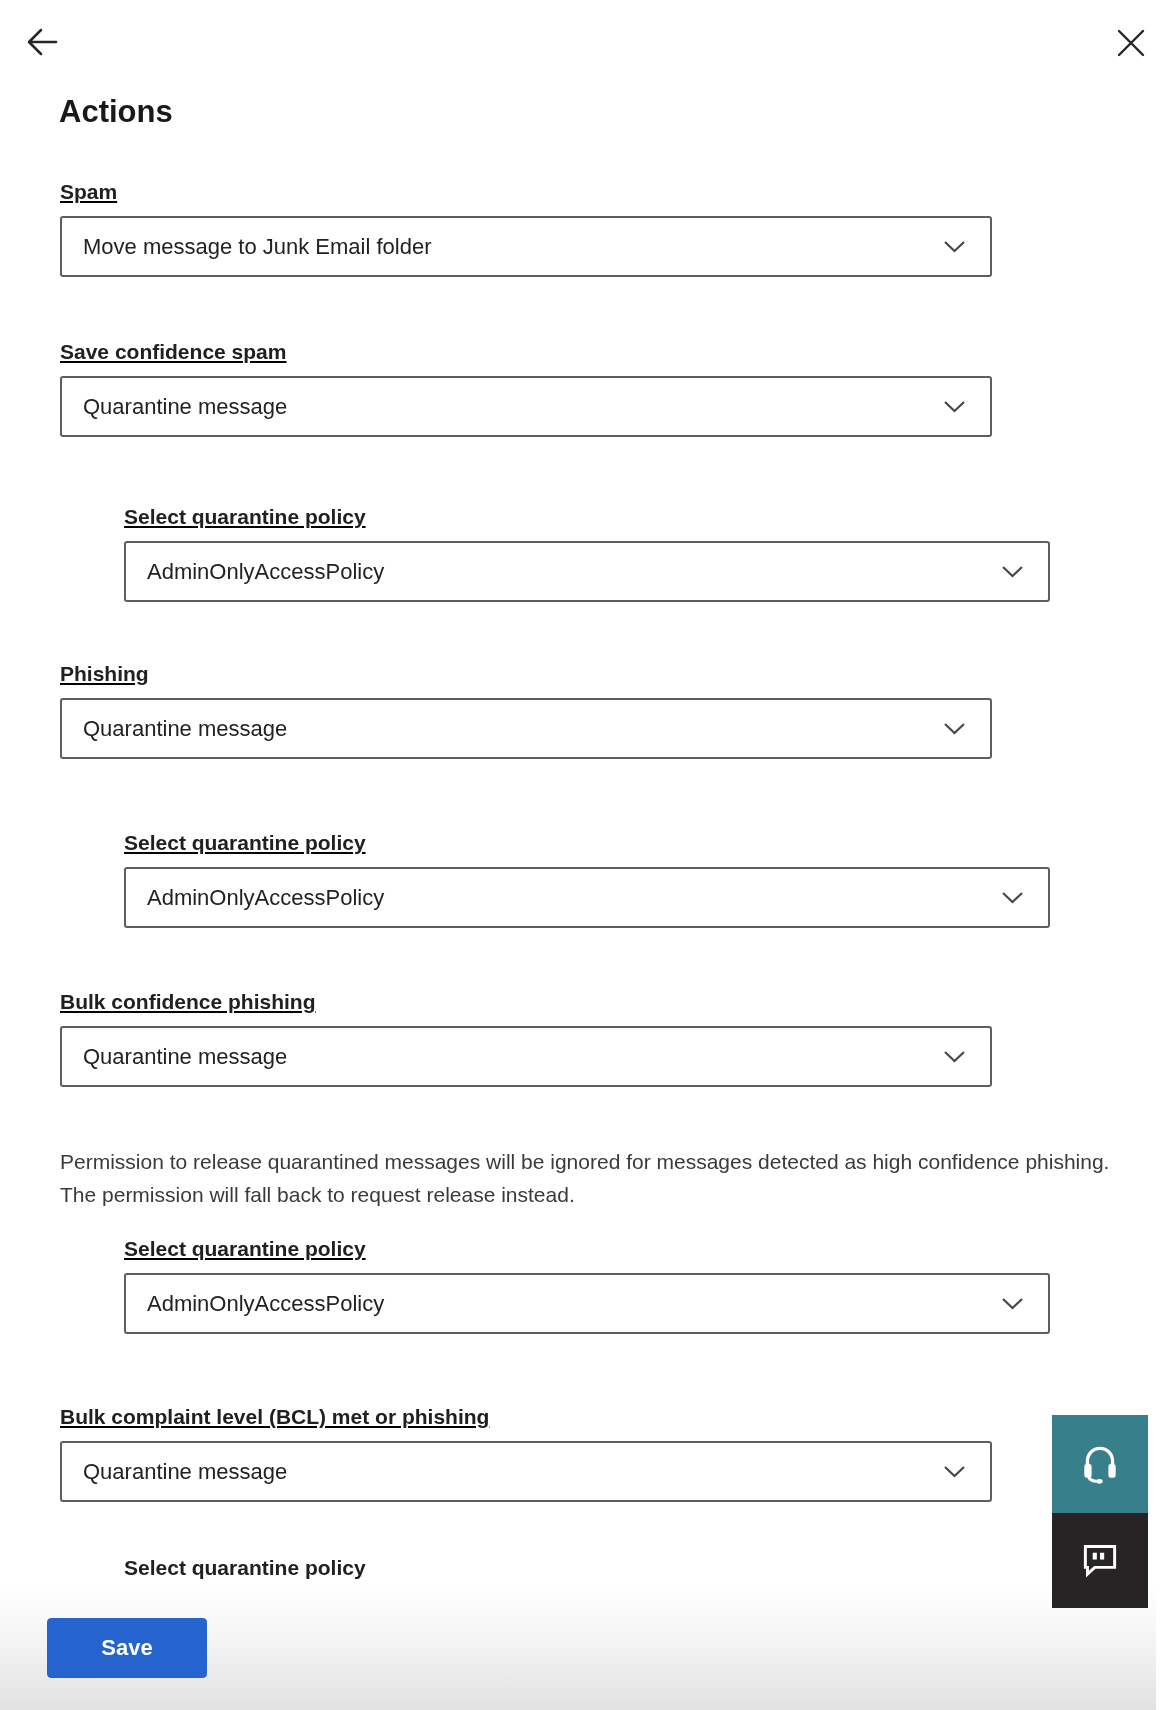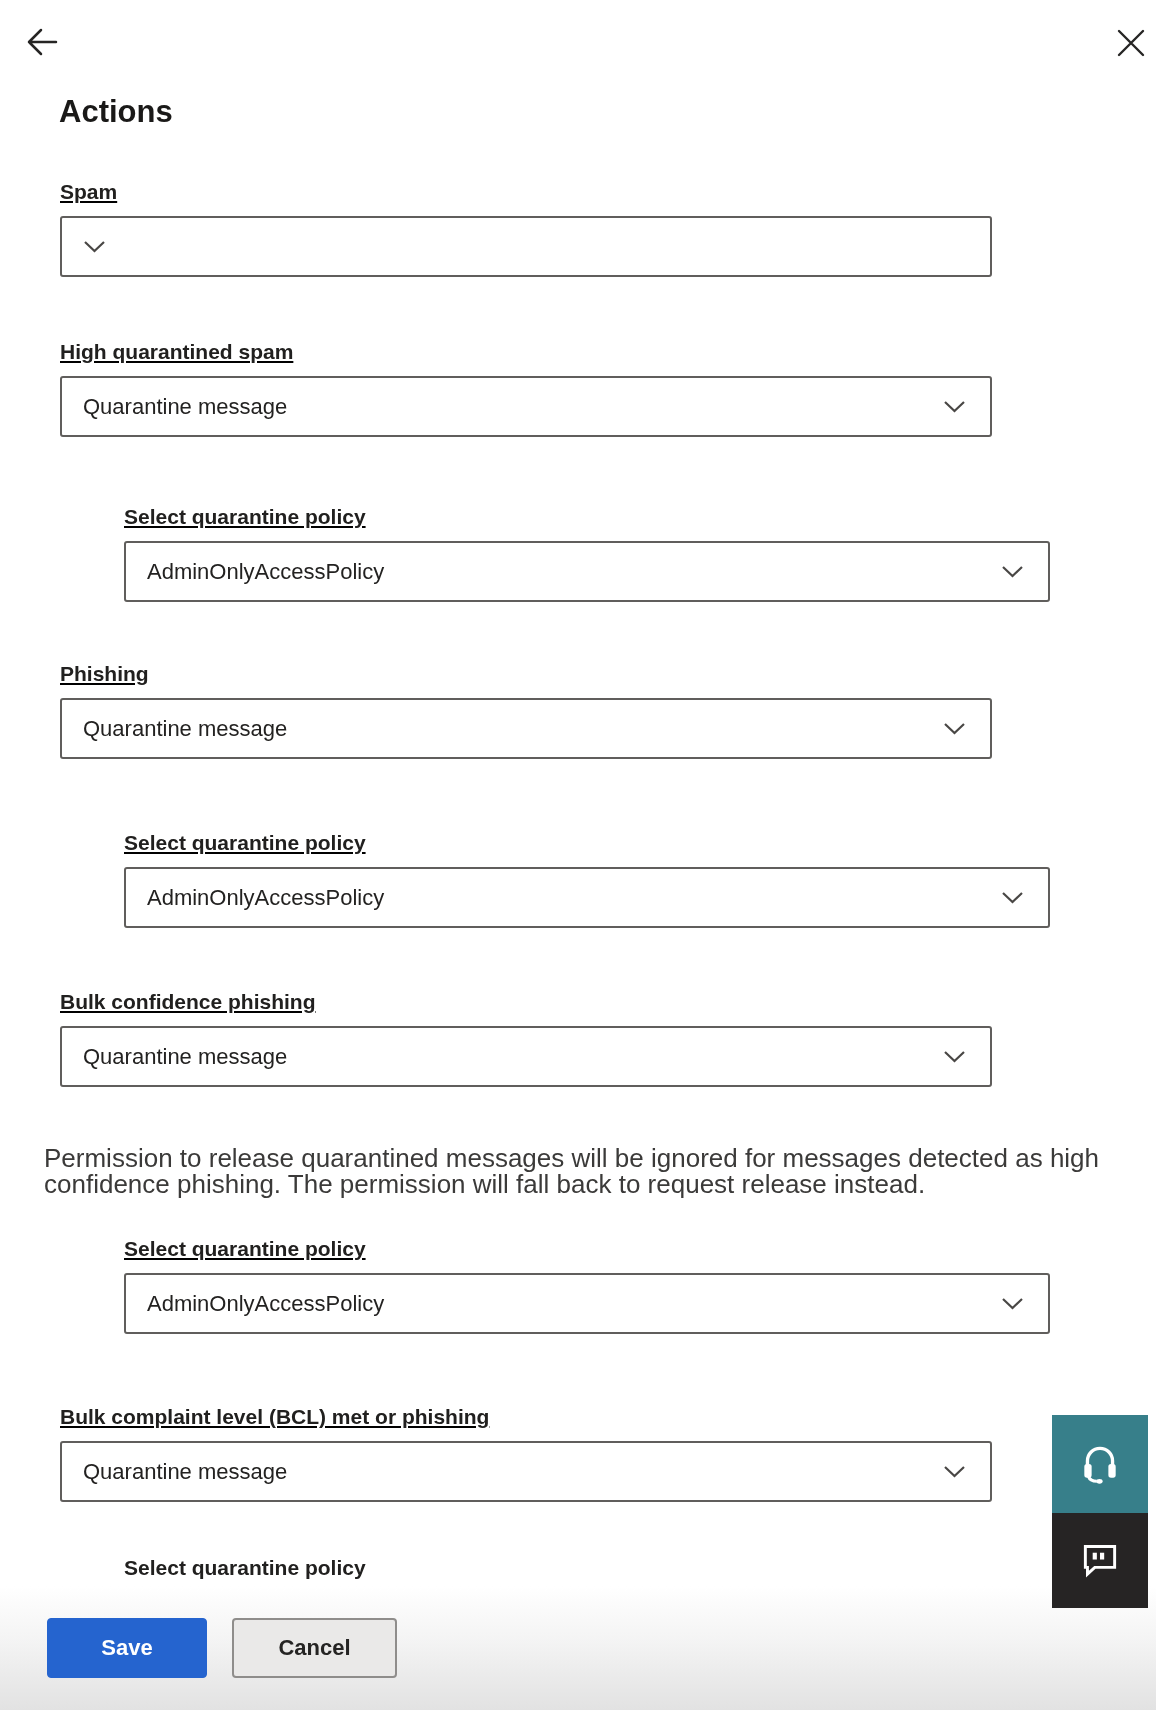--- a/index.html
+++ b/index.html
@@ -21,22 +21,22 @@
 
   .field-label { font-size:21px; font-weight:700; color:#21201f; line-height:28px; }
 
   .combobox { position:absolute; top:38px; left:0; right:0; height:61px;
               border:2px solid #605e5c; border-radius:3px; background:#fff;
               display:flex; align-items:center; justify-content:space-between;
               padding:0 24px 0 21px; cursor:pointer; }
   .combobox .value { font-size:22px; color:#232221; white-space:nowrap; }
   .chev { flex:0 0 auto; }
 
-  .note { position:absolute; left:44px; top:1145px; width:1078px;
-          font-size:26px; line-height:26px; color:#3b3a39; }
+  .note { position:absolute; left:60px; top:1145px; width:1078px;
+          font-size:21px; line-height:33px; color:#3b3a39; }
 
   .truncated-label { position:absolute; left:124px; top:1556px; font-size:21px;
                      font-weight:700; color:#21201f; z-index:1; }
 
   .footer { position:absolute; left:0; top:1586px; width:1174px; height:124px; z-index:5;
             background:linear-gradient(180deg,#ffffff 0%,#f5f5f5 40%,#e2e2e2 100%); }
   .btn { position:absolute; top:32px; height:60px; border-radius:4px;
          font-family:inherit; font-size:22px; font-weight:700; cursor:pointer; }
   .save-btn   { left:47px;  width:160px; background:#2564cf; border:1px solid #2564cf; color:#ffffff; }
   .cancel-btn { left:232px; width:165px; background:#eae9e8; border:2px solid #8f8d8b; color:#252423; }
@@ -65,28 +65,29 @@
         <path d="M3 3 L27 27 M27 3 L3 27" fill="none" stroke="#262524" stroke-width="2.4" stroke-linecap="round"></path>
       </svg>
     </span>
   </button>
 
   <h1 class="page-title">Actions</h1>
 
   <div class="field f1">
     <div class="field-label">Spam</div>
     <div class="combobox">
+      <span class="value">Move message to Junk Email folder</span>
       <svg class="chev" width="23" height="13" viewBox="0 0 23 13">
           <polyline points="2,2 11.5,11 21,2" fill="none" stroke="#494745" stroke-width="2.2"></polyline>
         </svg>
     </div>
   </div>
 
   <div class="field f2">
-    <div class="field-label">High quarantined spam</div>
+    <div class="field-label">Save confidence spam</div>
     <div class="combobox">
       <span class="value">Quarantine message</span>
       <svg class="chev" width="23" height="13" viewBox="0 0 23 13">
           <polyline points="2,2 11.5,11 21,2" fill="none" stroke="#494745" stroke-width="2.2"></polyline>
         </svg>
     </div>
   </div>
 
   <div class="field indent f3">
     <div class="field-label">Select quarantine policy</div>
@@ -147,21 +148,20 @@
       <svg class="chev" width="23" height="13" viewBox="0 0 23 13">
           <polyline points="2,2 11.5,11 21,2" fill="none" stroke="#494745" stroke-width="2.2"></polyline>
         </svg>
     </div>
   </div>
 
   <div class="truncated-label">Select quarantine policy</div>
 
   <div class="footer">
     <button class="btn save-btn">Save</button>
-    <button class="btn cancel-btn">Cancel</button>
   </div>
 
   <button class="widget help-widget">
     <span>
       <svg width="46" height="46" viewBox="0 0 44 44">
         <path d="M10 26 v-6 a12 12 0 0 1 24 0 v6" fill="none" stroke="#ffffff" stroke-width="3.2"></path>
         <rect x="7" y="23" width="7" height="13" rx="2.5" fill="#ffffff"></rect>
         <rect x="30" y="23" width="7" height="13" rx="2.5" fill="#ffffff"></rect>
         <path d="M11 35 q1.5 4.5 8 4.5" fill="none" stroke="#ffffff" stroke-width="3"></path>
         <ellipse cx="21.5" cy="39.5" rx="3" ry="2.3" fill="#ffffff"></ellipse>

